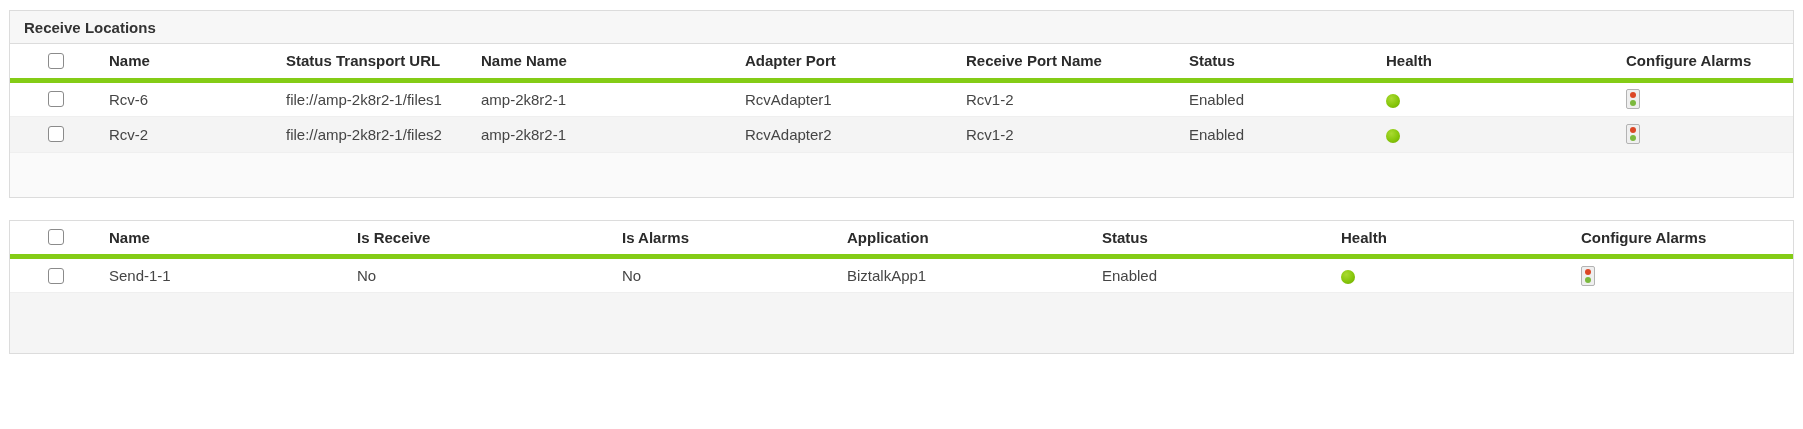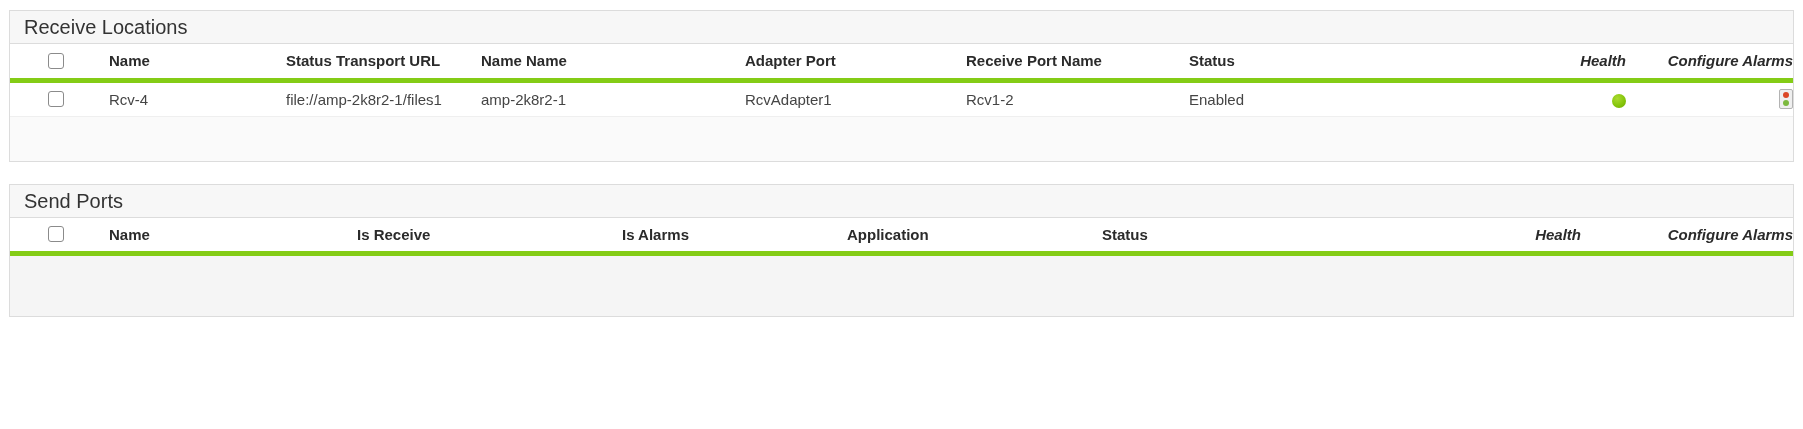--- a/index.html
+++ b/index.html
@@ -17,22 +17,22 @@
     background: #fff;
   }
   .panel + .panel { margin-top: 22px; }
 
   .panel-title {
     background: #f7f7f7;
     border-bottom: 1px solid #dcdcdc;
     height: 33px;
     line-height: 33px;
     padding-left: 14px;
-    font-size: 20px;
-    font-weight: normal;
+    font-size: 15px;
+    font-weight: bold;
     color: #333;
   }
 
   table {
     width: 100%;
     border-collapse: collapse;
     table-layout: fixed;
   }
   thead th {
     font-size: 15px;
@@ -48,21 +48,21 @@
   tbody td {
     font-size: 15px;
     color: #454545;
     height: 36px;
     padding: 0 0 0 9px;
     border-bottom: 1px solid #efefef;
     white-space: nowrap;
     overflow: hidden;
     vertical-align: middle;
   }
-  th.center, td.center { text-align: right; padding-left: 0; font-style: italic; }
+  th.center, td.center { text-align: left; padding-left: 0; }
   th.cb-col, td.cb-col { padding-left: 0; }
 
   tr.row-shaded td { background: #f4f4f4; }
 
   .panel-footer { background: #fafafa; }
   .footer-rcv { height: 44px; }
   .footer-send { height: 60px; background: #f5f5f5; }
 
   input.cb {
     -webkit-appearance: none;
@@ -132,39 +132,54 @@
           <th>Status</th>
           <th class="center">Health</th>
           <th class="center">Configure Alarms</th>
         </tr>
       </thead>
       <tbody>
         <tr>
           <td class="cb-col">
               <input type="checkbox" class="cb" style="">
             </td>
-          <td>Rcv-4</td>
+          <td>Rcv-6</td>
           <td>file://amp-2k8r2-1/files1</td>
           <td>amp-2k8r2-1</td>
           <td>RcvAdapter1</td>
           <td>Rcv1-2</td>
           <td>Enabled</td>
           <td class="center"><span class="health-dot"></span></td>
           <td class="center"><span class="alarm-icon">
                 <span class="dot dot-red"></span>
                 <span class="dot dot-green"></span>
               </span></td>
         </tr>
+        <tr class="row-shaded">
+          <td class="cb-col">
+              <input type="checkbox" class="cb" style="">
+            </td>
+          <td>Rcv-2</td>
+          <td>file://amp-2k8r2-1/files2</td>
+          <td>amp-2k8r2-1</td>
+          <td>RcvAdapter2</td>
+          <td>Rcv1-2</td>
+          <td>Enabled</td>
+          <td class="center"><span class="health-dot"></span></td>
+          <td class="center"><span class="alarm-icon">
+                <span class="dot dot-red"></span>
+                <span class="dot dot-green"></span>
+              </span></td>
+        </tr>
       </tbody>
     </table>
     <div class="panel-footer footer-rcv"></div>
   </div>
 
   <div class="panel">
-    <div class="panel-title">Send Ports</div>
     <table>
       <colgroup>
         <col style="width:90px">
           <col style="width:248px">
           <col style="width:265px">
         <col style="width:225px">
           <col style="width:255px">
           <col style="width:248px">
         <col style="width:240px">
           <col style="width:212px">
@@ -177,18 +192,33 @@
           <th>Name</th>
           <th>Is Receive</th>
           <th>Is Alarms</th>
           <th>Application</th>
           <th>Status</th>
           <th class="center">Health</th>
           <th class="center">Configure Alarms</th>
         </tr>
       </thead>
       <tbody>
+        <tr>
+          <td class="cb-col">
+              <input type="checkbox" class="cb" style="">
+            </td>
+          <td>Send-1-1</td>
+          <td>No</td>
+          <td>No</td>
+          <td>BiztalkApp1</td>
+          <td>Enabled</td>
+          <td class="center"><span class="health-dot"></span></td>
+          <td class="center"><span class="alarm-icon">
+                <span class="dot dot-red"></span>
+                <span class="dot dot-green"></span>
+              </span></td>
+        </tr>
       </tbody>
     </table>
     <div class="panel-footer footer-send"></div>
   </div>
 
 </div>
 
 </body></html>

